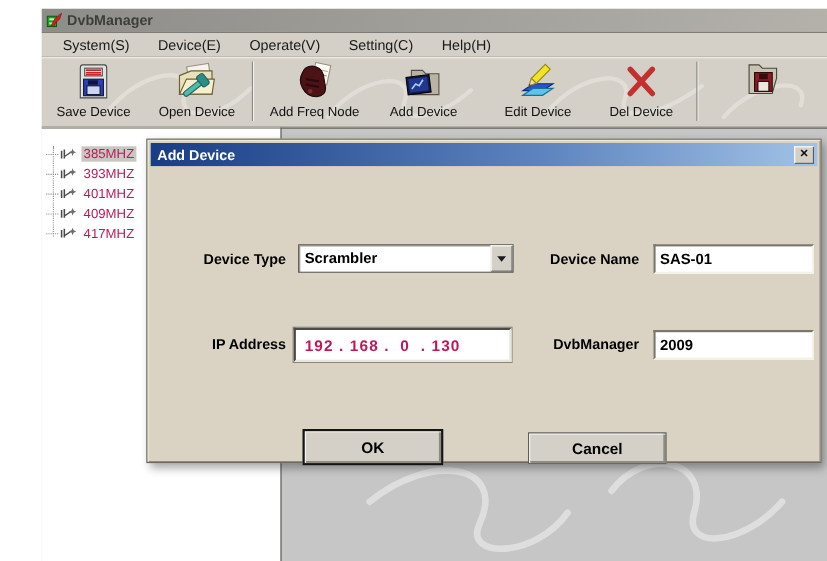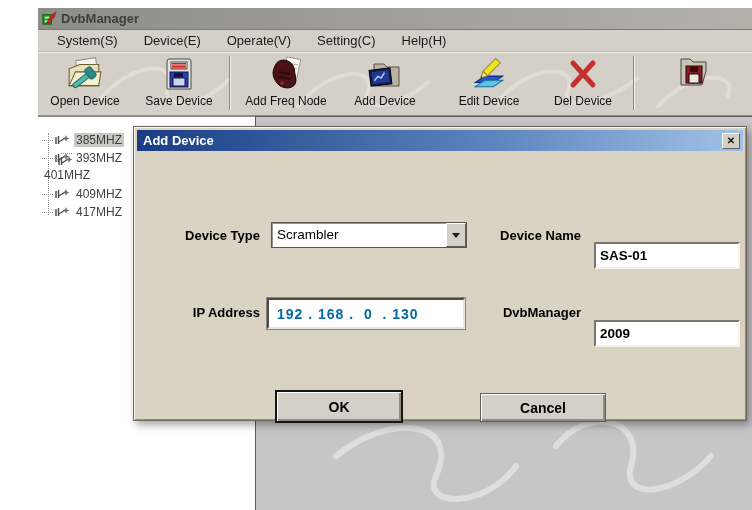--- a/index.html
+++ b/index.html
@@ -36,21 +36,21 @@
   
   .treepanel { position:absolute; left:0; top:108px; width:217px; bottom:0;
     background:#ffffff; border-top:1px solid #8d8b85; }
   .tree-vline { position:absolute; left:10px; top:16px; height:82px;
     border-left:1px dotted #8f8f8f; }
   .tree-row { position:absolute; left:4px; height:18px; display:flex;
     align-items:center; cursor:default; }
   .tree-dash { width:11px; height:1px; border-top:1px dotted #8f8f8f;
     margin-right:1px; }
   .tree-icon { width:17px; height:14px; margin-right:3px; }
-  .tree-label { font-size:12px; color:#404040; padding:0 2px; }
+  .tree-label { font-size:12px; color:#be185d; padding:0 2px; }
   .tree-row.selected .tree-label { background:#c9c7c1; }
   .mdi { position:absolute; left:217px; top:108px; right:0; bottom:0;
     background:#c6c6c6; border-left:1px solid #5f5d58; border-top:1px solid #5f5d58;
     overflow:hidden; }
   
   .dialog { position:absolute; left:95px; top:118px; width:614px; height:295px;
     background:#dad3c3; border:1px solid #6e6a60;
     box-shadow: inset 1px 1px 0 #f6f1e4, inset -1px -1px 0 #8f8b80,
       3px 4px 8px rgba(0,0,0,0.35);
     padding:3px; z-index:5; }
@@ -62,38 +62,38 @@
     border-top:1px solid #fff; border-left:1px solid #fff;
     border-right:1px solid #5f5d58; border-bottom:1px solid #5f5d58;
     font-size:10px; font-weight:bold; color:#111; text-align:center;
     line-height:14px; cursor:default; }
   .dlg-body { position:absolute; left:4px; top:25px; right:4px; bottom:4px; }
   .fld-label { position:absolute; font-size:13px; font-weight:bold; color:#000;
     text-align:right; }
   .combo { position:absolute; left:133px; top:70px; width:196px; height:26px;
     background:#fff; border:1px solid #58564f;
     box-shadow: inset 1px 1px 0 #9a968c; display:flex; }
-  .combo-text { flex:1; font-size:13.5px; font-weight:normal; color:#000;
+  .combo-text { flex:1; font-size:13.5px; font-weight:bold; color:#000;
     padding:4px 0 0 5px; }
   .combo-btn { width:20px; height:100%; background:#d4d0c8;
     border-top:1px solid #fff; border-left:1px solid #fff;
     border-right:1px solid #5f5d58; border-bottom:1px solid #5f5d58;
     display:flex; align-items:center; justify-content:center; cursor:default; }
   .combo-arrow { width:0; height:0; border-left:4px solid transparent;
     border-right:4px solid transparent; border-top:5px solid #1a1a1a; }
   .txt-input { position:absolute; background:#fff; font-family:"Liberation Sans",sans-serif;
     font-size:13.5px; font-weight:bold; color:#000; padding:0 4px;
-    border:2px solid; border-color:#7a766b #f4f1e8 #f4f1e8 #7a766b; outline:none;margin-top:20px; }
+    border:2px solid; border-color:#7a766b #f4f1e8 #f4f1e8 #7a766b; outline:none; }
   .inp-name { left:456px; top:70px; width:146px; height:27px; }
   .inp-dest { left:456px; top:148px; width:146px; height:27px; }
   .ip-field { position:absolute; left:129px; top:146px; width:198px; height:31px;
     background:#fff; border:2px solid; border-color:#4c4a44 #e8e5dc #e8e5dc #4c4a44;
     box-shadow:0 0 0 1px #8a867c;
     display:flex; align-items:center; padding-left:8px; }
-  .ip-text { font-size:14px; font-weight:bold; color:#0369a1; letter-spacing:1px;
+  .ip-text { font-size:14px; font-weight:bold; color:#be185d; letter-spacing:1px;
     white-space:pre; }
   .btn { position:absolute; background:#d4d0c8; font-family:"Liberation Sans",sans-serif;
     font-size:14px; font-weight:bold; color:#000; cursor:default; }
   .btn-ok { left:137px; top:238px; width:128px; height:33px;
     border:2px solid #141414;
     box-shadow: inset 1px 1px 0 #ffffff, inset -2px -2px 0 #8f8b80; }
   .btn-cancel { left:342px; top:241px; width:126px; height:29px;
     border:1px solid #5f5d58;
     box-shadow: inset 1px 1px 0 #ffffff, inset -2px -2px 0 #8f8b80; }
 </style>
@@ -125,49 +125,49 @@
       <g fill="none" stroke="#e3e1da" stroke-width="4" stroke-linecap="round" opacity="0.8">
         <path d="M60,50 C90,10 140,6 130,34 C122,58 160,60 190,28"></path>
         <path d="M260,55 C290,15 340,12 330,40 C322,62 360,58 390,30"></path>
         <path d="M460,50 C490,12 540,10 530,38 C522,60 560,56 600,26"></path>
         <path d="M620,55 C650,20 700,16 690,44"></path>
       </g>
     </svg>
 
     <div class="tbtn">
       <span class="ticon">
+        <svg width="36" height="36" viewBox="0 0 36 36">
+          <path d="M8 3 h20 q2 0 2 3 v27 h-24 v-27 q0-3 2-3 Z" fill="#e2e2e0" stroke="#4a4a46"></path>
+          <rect x="10" y="6" width="16" height="7" fill="#fdfdfd" stroke="#4a4a46"></rect>
+          <rect x="11" y="7" width="14" height="1.6" fill="#cc2222"></rect>
+          <rect x="11" y="9.4" width="14" height="1.6" fill="#cc2222"></rect>
+          <rect x="11" y="11.3" width="14" height="1.2" fill="#cc2222"></rect>
+          <rect x="9" y="16" width="18" height="15" fill="#2a3fb8" stroke="#10143c"></rect>
+          <rect x="12" y="22" width="12" height="8" fill="#cdd4ee" stroke="#10143c"></rect>
+          <rect x="13" y="17" width="9" height="4" fill="#10143c"></rect>
+        </svg>
+      </span>
+      <span class="tlabel">Save Device</span>
+    </div>
+
+    <div class="tbtn">
+      <span class="ticon">
         <svg width="38" height="38" viewBox="0 0 36 36">
           <rect x="10" y="4" width="19" height="13" fill="#f6f3ea" stroke="#9a917c" transform="rotate(-9 19 10)"></rect>
           <path d="M3 13 L13 9 L31 9 L31 29 L3 29 Z" fill="#e9e1bd" stroke="#6e5f33"></path>
           <path d="M3 29 L9 16 L33 16 L31 29 Z" fill="#f6efcf" stroke="#6e5f33"></path>
           <g transform="rotate(-38 18 21)">
             <rect x="4" y="19" width="19" height="4.5" rx="2" fill="#53b8ae" stroke="#1f6a63"></rect>
             <rect x="21" y="15.5" width="7" height="11" rx="2" fill="#2d8d85" stroke="#1f6a63"></rect>
           </g>
         </svg>
       </span>
       <span class="tlabel">Open Device</span>
     </div>
 
-    <div class="tbtn">
-      <span class="ticon">
-        <svg width="36" height="36" viewBox="0 0 36 36">
-          <path d="M8 3 h20 q2 0 2 3 v27 h-24 v-27 q0-3 2-3 Z" fill="#e2e2e0" stroke="#4a4a46"></path>
-          <rect x="10" y="6" width="16" height="7" fill="#fdfdfd" stroke="#4a4a46"></rect>
-          <rect x="11" y="7" width="14" height="1.6" fill="#cc2222"></rect>
-          <rect x="11" y="9.4" width="14" height="1.6" fill="#cc2222"></rect>
-          <rect x="11" y="11.3" width="14" height="1.2" fill="#cc2222"></rect>
-          <rect x="9" y="16" width="18" height="15" fill="#2a3fb8" stroke="#10143c"></rect>
-          <rect x="12" y="22" width="12" height="8" fill="#cdd4ee" stroke="#10143c"></rect>
-          <rect x="13" y="17" width="9" height="4" fill="#10143c"></rect>
-        </svg>
-      </span>
-      <span class="tlabel">Save Device</span>
-    </div>
-
     <div class="tsep"></div>
 
     <div class="tbtn w-addfreq">
       <span class="ticon">
         <svg width="36" height="36" viewBox="0 0 36 36">
           <rect x="17" y="2" width="14" height="18" fill="#fbfaf4" stroke="#9a917c" transform="rotate(12 24 11)"></rect>
           <line x1="20" y1="7" x2="30" y2="9" stroke="#b0a890"></line>
           <line x1="19" y1="11" x2="29" y2="13" stroke="#b0a890"></line>
           <path d="M7 10 q-4 7 0 14 q4 8 13 8 q8-1 8-8 l-2-12 q-2-7-10-8 q-7 0-9 6 Z" fill="#4c1317" stroke="#1c0607"></path>
           <line x1="10" y1="16" x2="22" y2="18" stroke="#2a0a0c" stroke-width="2"></line>
@@ -251,21 +251,21 @@
       <span class="tree-icon">
         <svg width="17" height="14" viewBox="0 0 17 14">
           <path d="M2 4 v7 M4.5 3 v8" stroke="#4a4a4a" stroke-width="1.4" fill="none"></path>
           <path d="M5 9 L11 5" stroke="#4a4a4a" stroke-width="1.2"></path>
           <path d="M12 2 l1 2.4 2.4 1 -2.4 1 -1 2.4 -1 -2.4 -2.4 -1 2.4 -1 Z" fill="#6e6e6e"></path>
         </svg>
       </span>
       <span class="tree-label">393MHZ</span>
     </div>
 
-    <div class="tree-row" style="top:36px;flex-direction:column;">
+    <div class="tree-row" style="top:50px;">
       <span class="tree-dash"></span>
       <span class="tree-icon">
         <svg width="17" height="14" viewBox="0 0 17 14">
           <path d="M2 4 v7 M4.5 3 v8" stroke="#4a4a4a" stroke-width="1.4" fill="none"></path>
           <path d="M5 9 L11 5" stroke="#4a4a4a" stroke-width="1.2"></path>
           <path d="M12 2 l1 2.4 2.4 1 -2.4 1 -1 2.4 -1 -2.4 -2.4 -1 2.4 -1 Z" fill="#6e6e6e"></path>
         </svg>
       </span>
       <span class="tree-label">401MHZ</span>
     </div>

